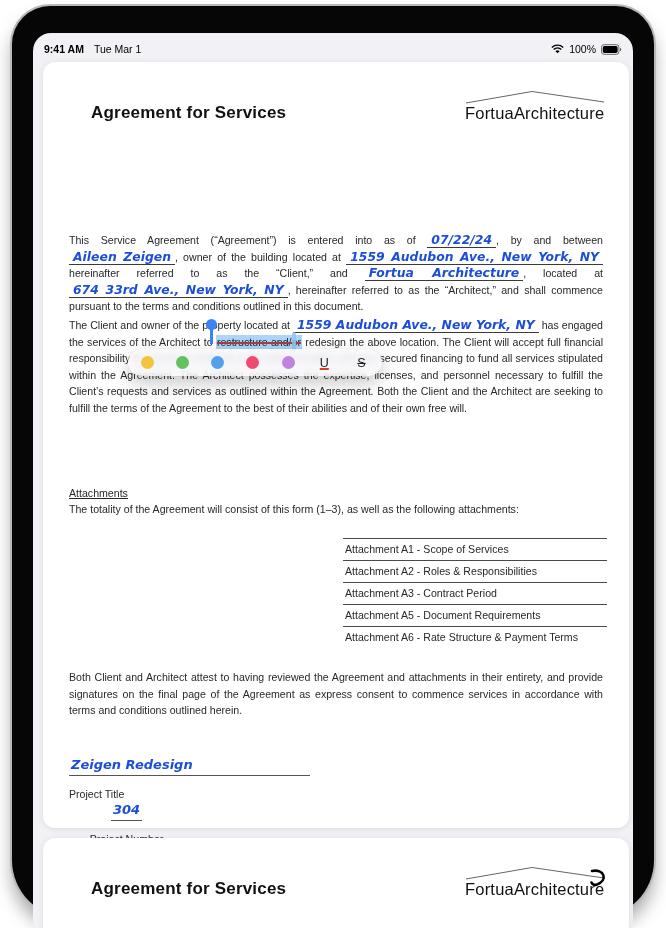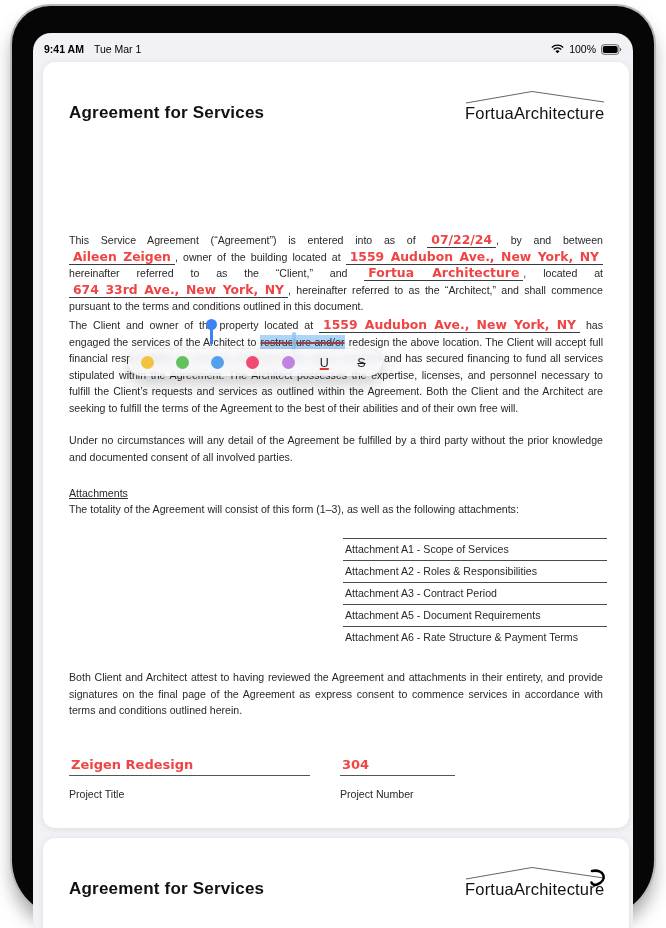--- a/index.html
+++ b/index.html
@@ -33,54 +33,54 @@
   .page{
     position:absolute;left:10px;width:586px;background:#ffffff;
     border-radius:12px;box-shadow:0 1px 6px rgba(0,0,0,.09);
   }
   .page1{top:29px;height:766px;}
   .page2{top:805px;height:100px;}
   .pg-header{
     position:absolute;top:28px;left:26px;right:24px;
     display:flex;justify-content:space-between;align-items:flex-end;
   }
-  .pg-title{font-size:17px;font-weight:bold;color:#111;letter-spacing:.2px;}
+  .pg-title{font-size:17px;font-weight:bold;color:#111;letter-spacing:.2px;margin-left:22px;}
   .brand{text-align:left;}
   .brand-name{font-size:16.5px;font-weight:500;color:#111;letter-spacing:.2px;}
   .roof{display:block;margin-left:auto;width:140px;height:14px;}
   
   .para{
     position:absolute;left:26px;width:534px;
     font-size:10.6px;line-height:16.5px;color:#282828;text-align:justify;
   }
   .p1{top:170px;} .p2{top:255px;} .p3{top:370px;} .p4{top:607px;}
   .hand{
-    font-family:"DejaVu Sans",sans-serif;font-weight:bold;
-    color:#ef4444;
+    font-family:"DejaVu Sans",sans-serif;font-style:italic;font-weight:bold;
+    color:#1d4ed8;
   }
   .fill{
     font-size:12.4px;border-bottom:1px solid #3a3a3a;
     padding:0 4px;white-space:nowrap;
   }
   .struck{
     text-decoration:line-through;
     text-decoration-thickness:1.5px;
     padding:1px 1px;
   }
   .att-h{position:absolute;left:26px;top:425px;font-size:10.6px;color:#282828;text-decoration:underline;}
   .att-intro{position:absolute;left:26px;top:441px;font-size:10.6px;color:#282828;}
   .att-table{position:absolute;left:300px;top:476px;width:264px;}
   .att-row{
     height:17px;border-top:1px solid #4a4a4a;
     font-size:10.6px;color:#282828;padding:4px 0 0 2px;
   }
   
-  .fields{position:absolute;left:26px;top:693px;right:26px;display:flex;}
+  .fields{position:absolute;left:26px;top:693px;right:26px;display:flex;flex-direction:column;}
   .field{display:flex;flex-direction:column;}
-  .f1{width:241px;margin-right:30px;} .f2{width:115px;margin-right:23px;} .f3{width:112px;}
+  .f1{width:241px;margin-right:30px;} .f2{width:115px;margin-right:23px;align-items:center;} .f3{width:112px;}
   .field-value{
     font-size:13px;padding:0 2px 3px 2px;border-bottom:1px solid #555;
     height:17px;display:flex;align-items:flex-end;
   }
   .field-label{font-size:10.6px;color:#282828;margin-top:12px;}
   
   .sel-pin{position:absolute;left:163px;top:257px;z-index:4;display:flex;flex-direction:column;align-items:center;}
   .pin-head{width:11px;height:11px;border-radius:50%;}
   .pin-stem{width:2.5px;height:15px;margin-top:-1px;}
   .end-stem{position:absolute;left:249px;top:270px;width:3.5px;height:22px;border-radius:2px;z-index:4;opacity:.85;}
@@ -148,21 +148,20 @@
       <div class="popup">
         <span class="dot" style="background-color: rgb(242, 195, 65);"></span>
         <span class="dot" style="background-color: rgb(98, 194, 94);"></span>
         <span class="dot" style="background-color: rgb(85, 160, 236);"></span>
         <span class="dot" style="background-color: rgb(240, 74, 115);"></span>
         <span class="dot" style="background-color: rgb(193, 131, 224);"></span>
         <span class="fmt fmt-u" style="text-decoration-color: rgb(224, 56, 46);">U</span>
         <span class="fmt fmt-s">S</span>
       </div>
 
-      <div class="para p3">Under no circumstances will any detail of the Agreement be fulfilled by a third party without the prior knowledge and documented consent of all involved parties.</div>
 
       <div class="att-h">Attachments</div>
       <div class="att-intro">The totality of the Agreement will consist of this form (1–3), as well as the following attachments:</div>
       <div class="att-table">
         <div class="att-row">Attachment A1 - Scope of Services</div>
         <div class="att-row">Attachment A2 - Roles &amp; Responsibilities</div>
         <div class="att-row">Attachment A3 - Contract Period</div>
         <div class="att-row">Attachment A5 - Document Requirements</div>
         <div class="att-row">Attachment A6 - Rate Structure &amp; Payment Terms</div>
       </div>

